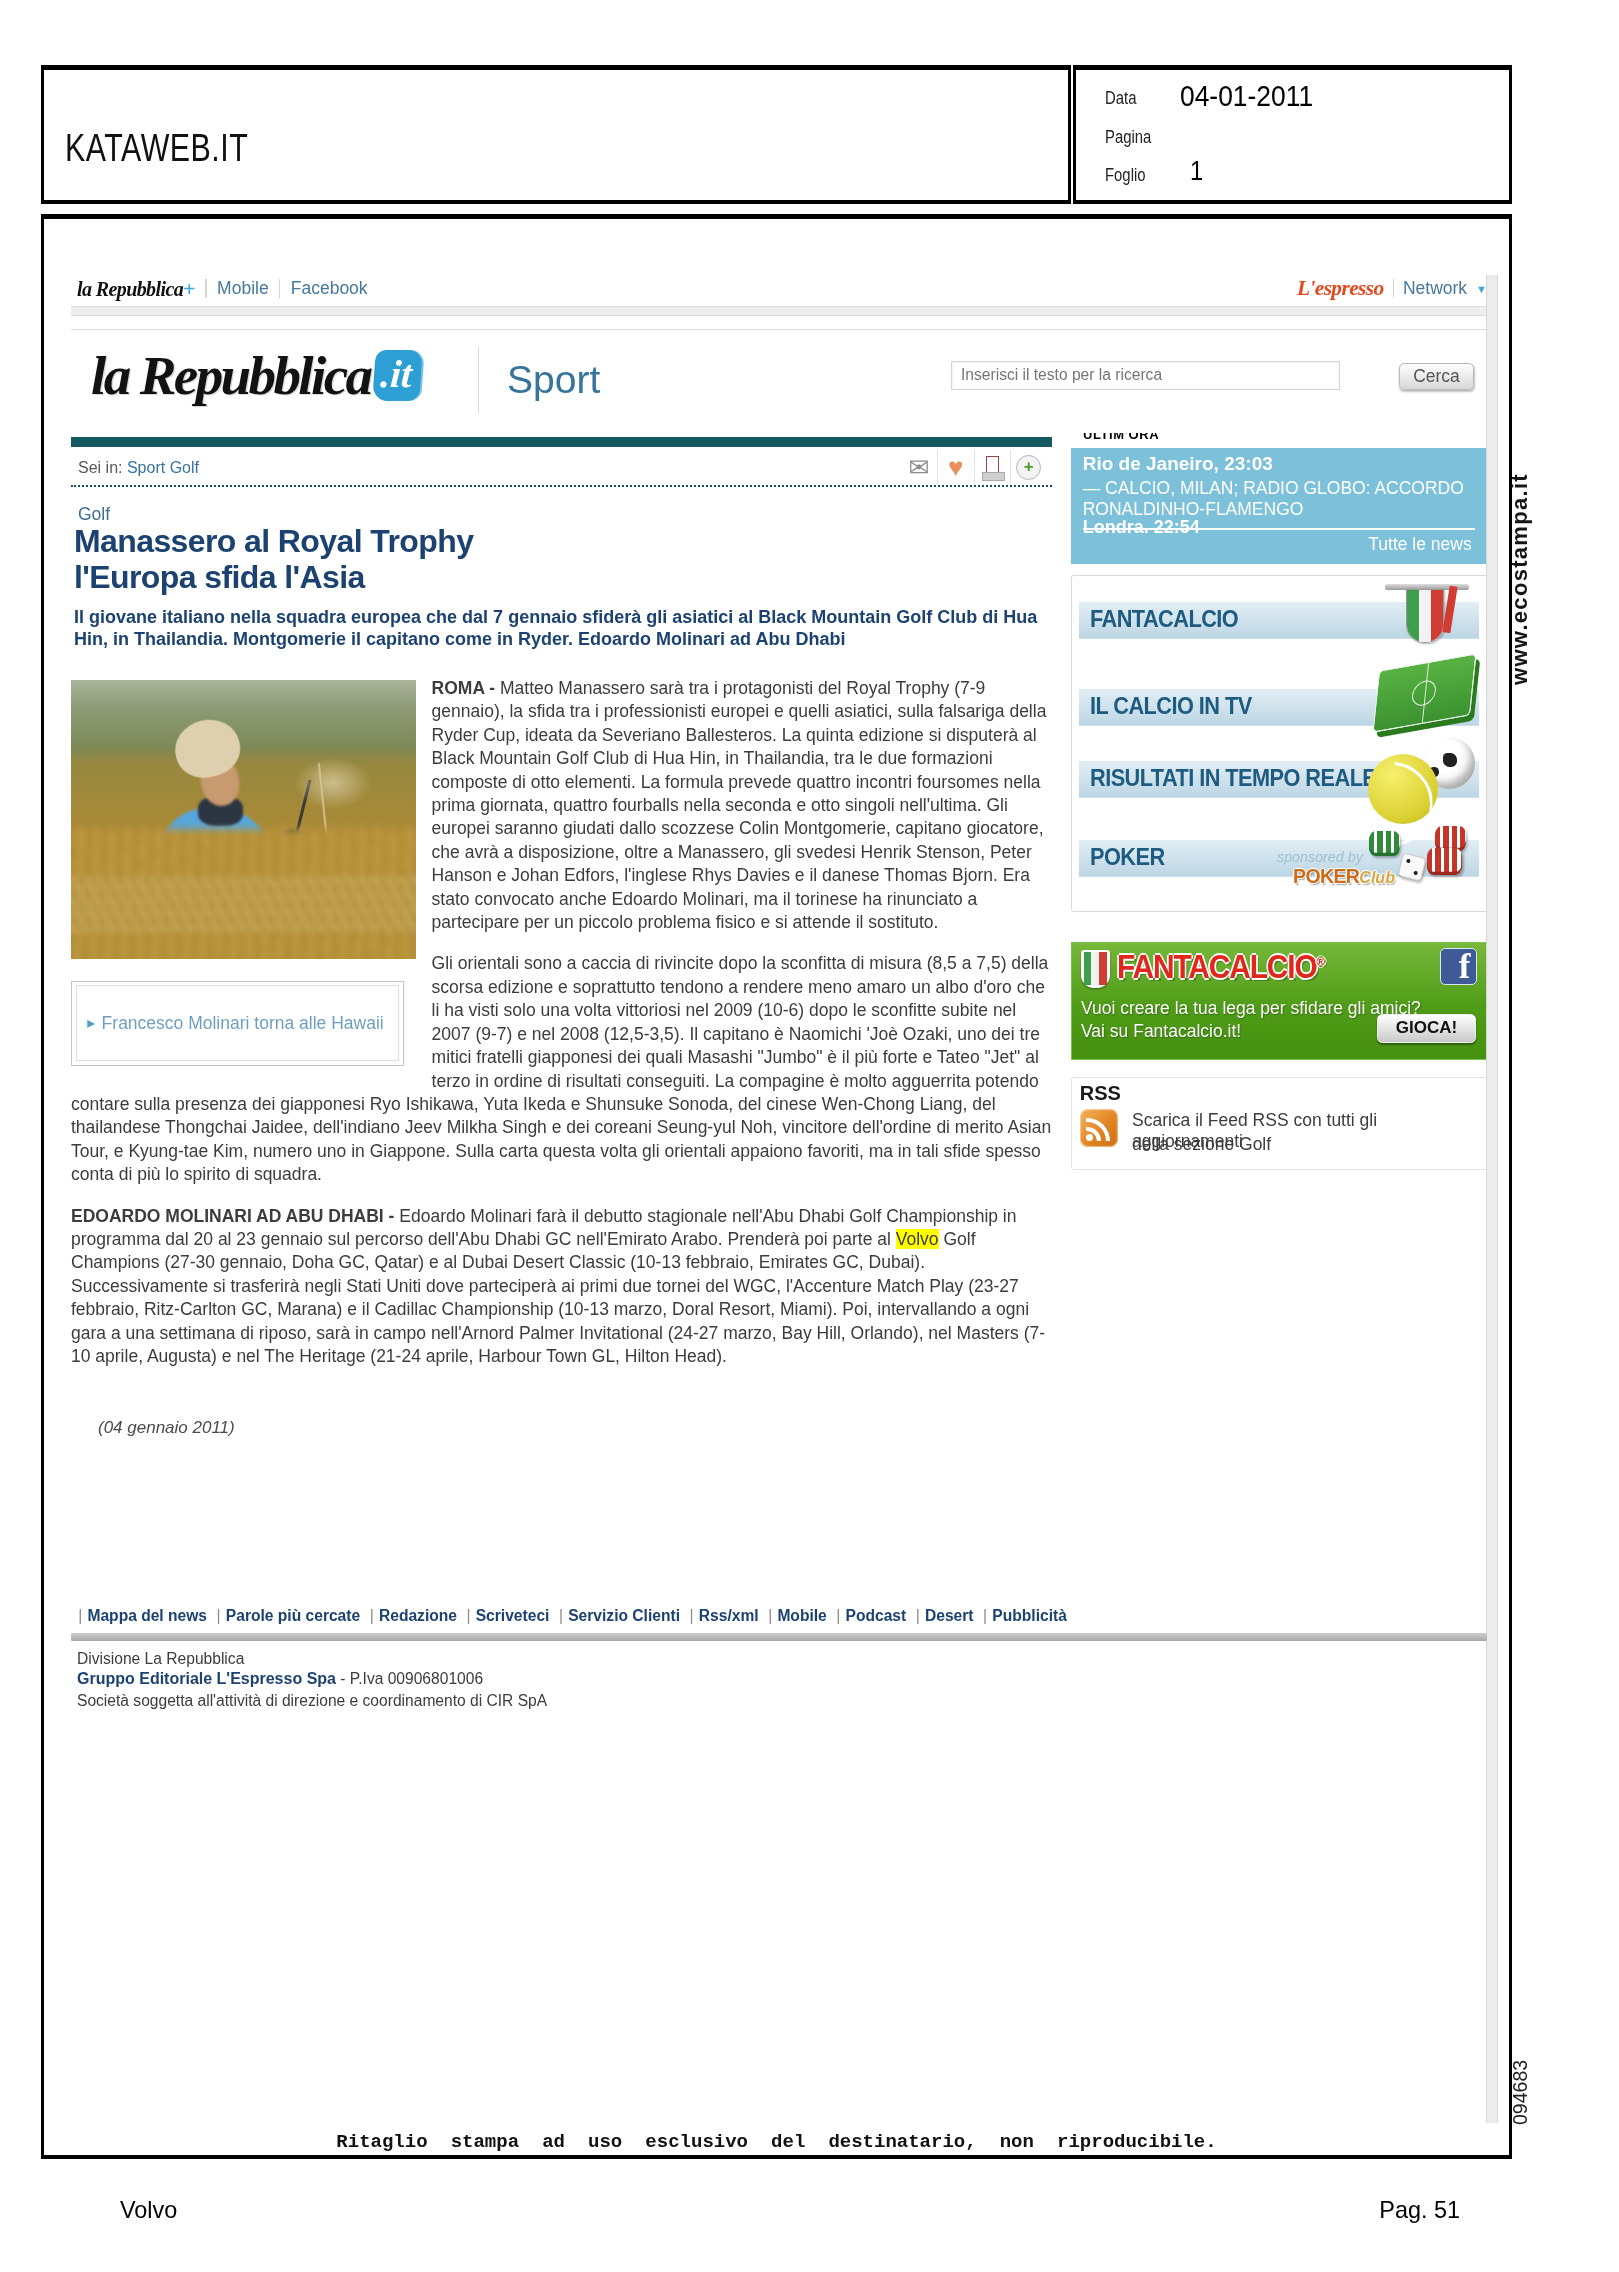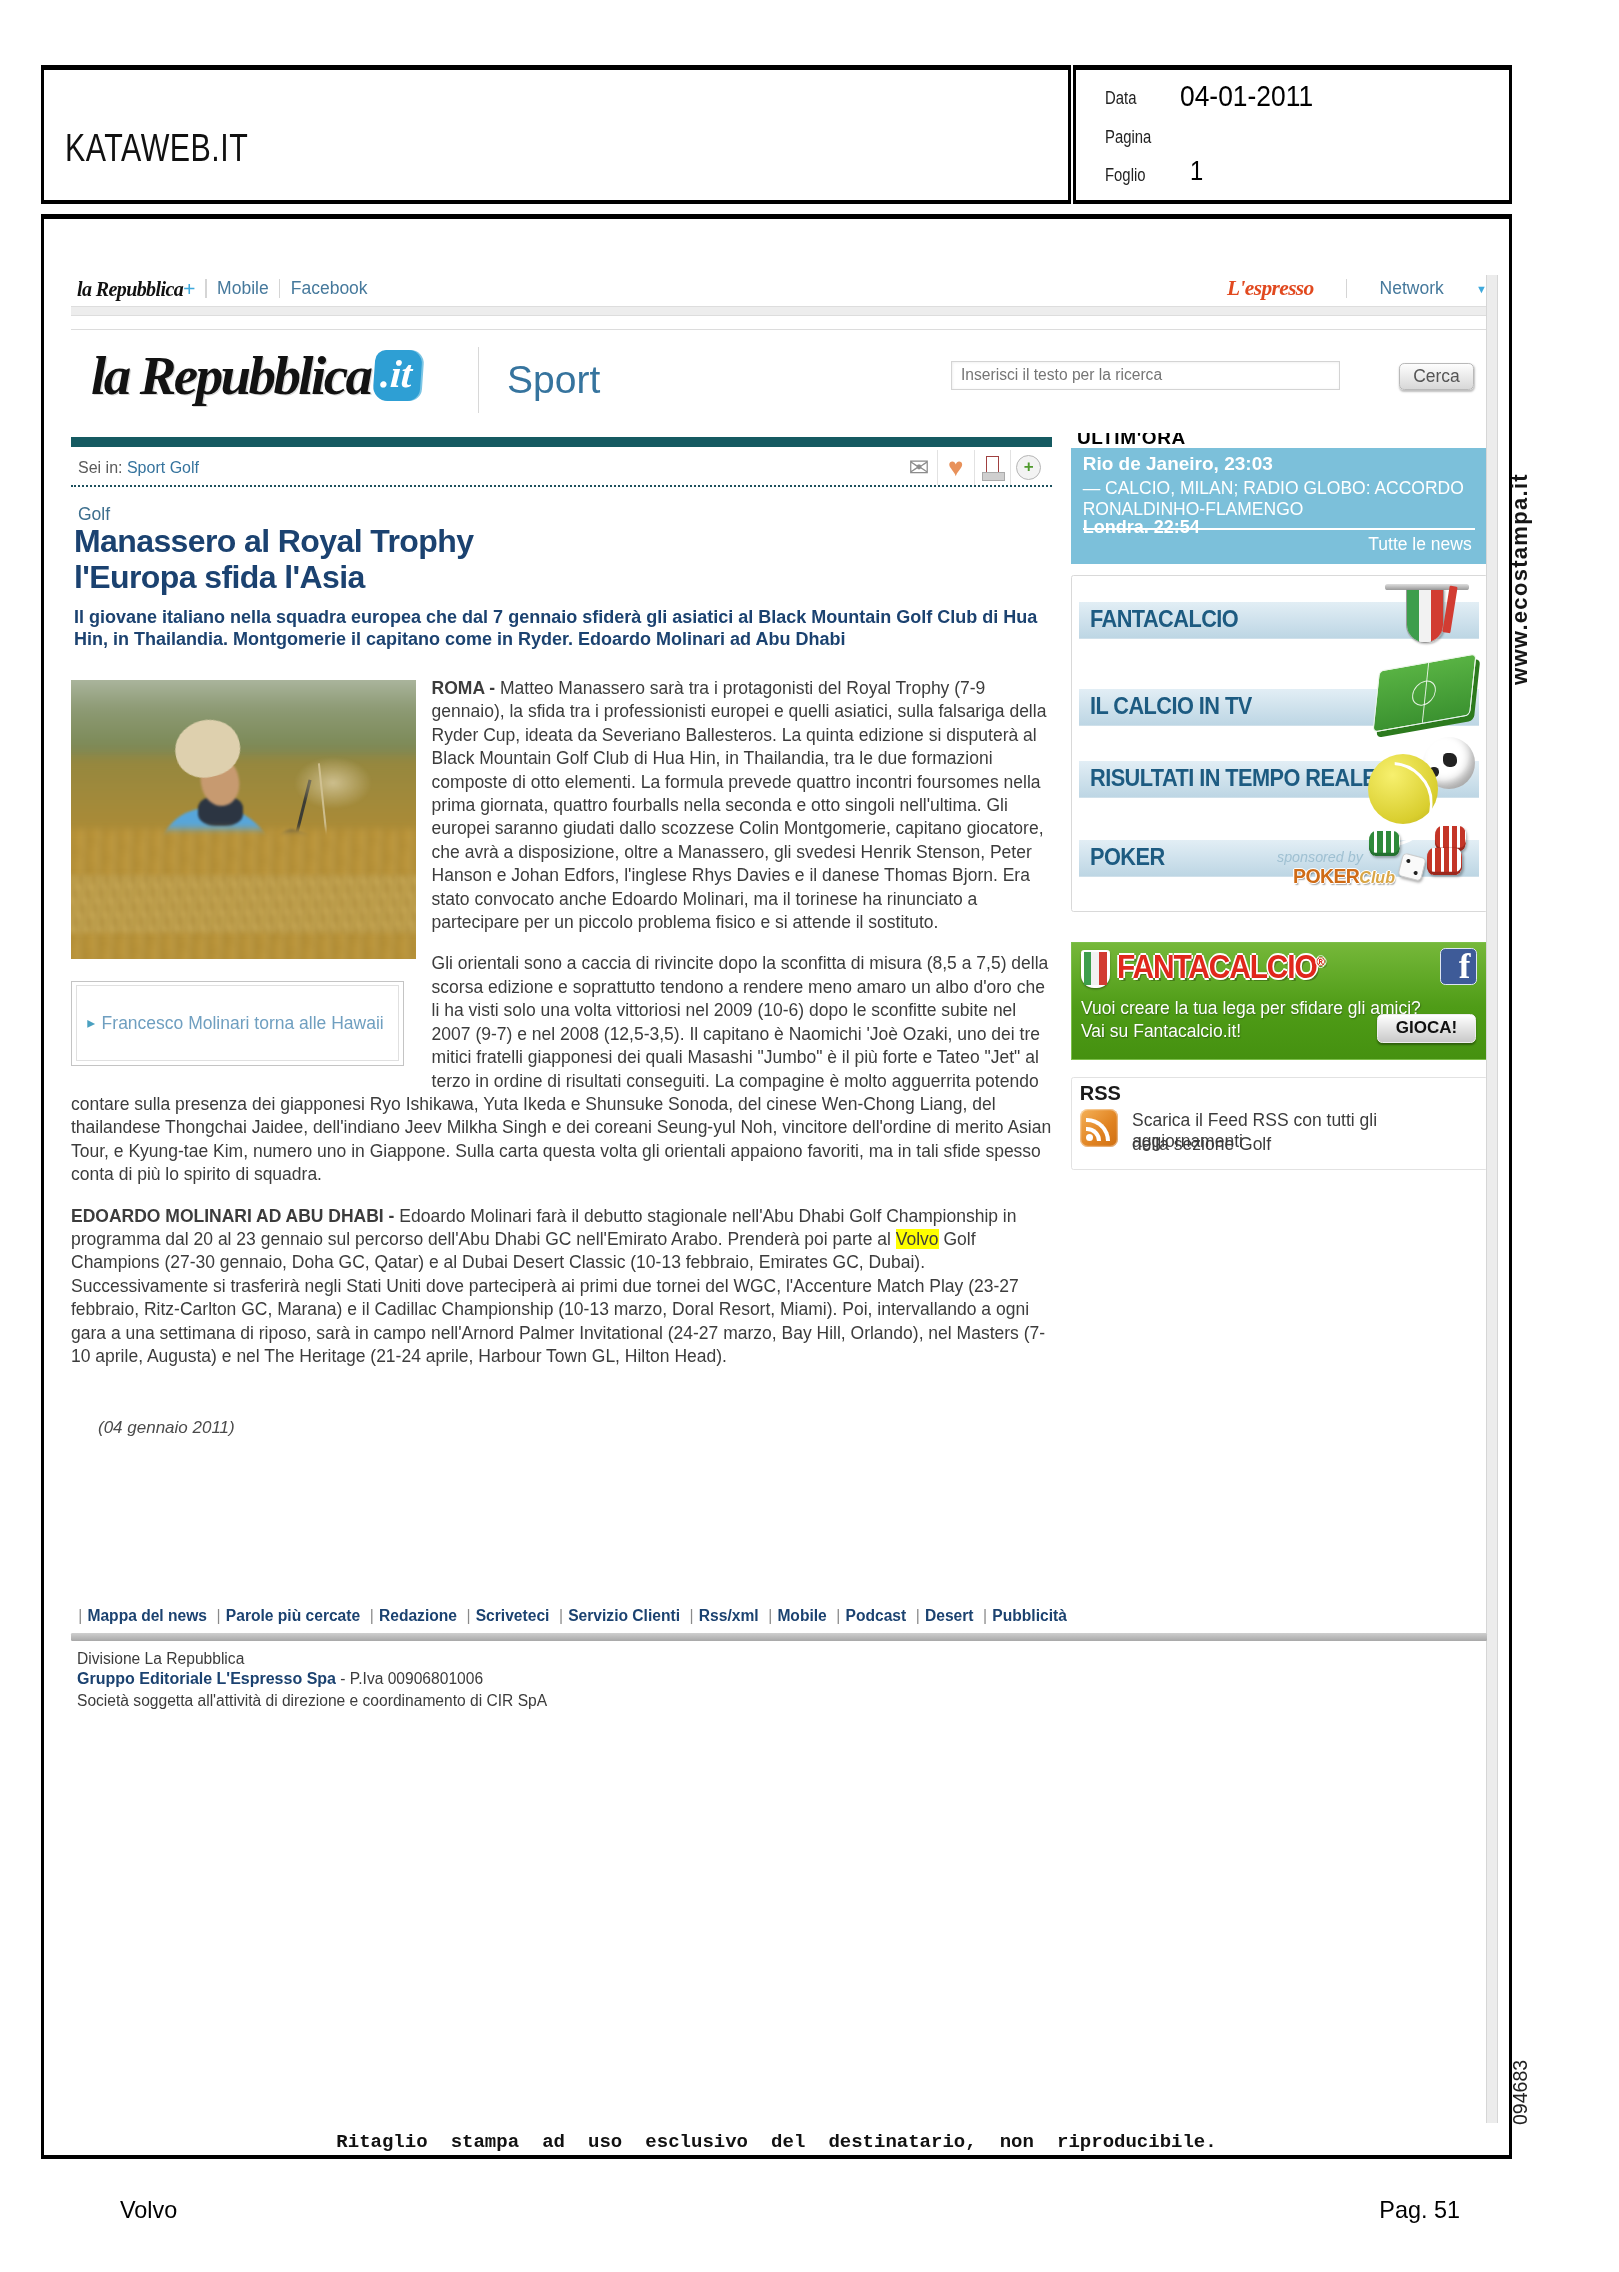--- a/index.html
+++ b/index.html
@@ -21,21 +21,21 @@
   .vert-code{left:1509px;top:2044px;height:81px;width:23.4px;font-size:19.5px;color:#222;}
   .volvo{left:120px;top:2197px;font-size:23.4px;color:#000;}
   .pag{left:1363px;top:2197px;width:97px;text-align:right;font-size:23.4px;color:#000;}
 
   
   .nav-left{left:77px;top:275px;height:27px;display:flex;align-items:center;gap:10.4px;}
   .logo-sm{font-family:"Liberation Serif",serif;font-style:italic;font-weight:800;font-size:20px;color:#111;letter-spacing:-0.6px;}
   .logo-sm .plus{color:#3fa9dc;font-style:normal;font-weight:800;font-size:22px;}
   .vsep{width:1.3px;height:19.5px;background:#d5d5d5;}
   .navlink{font-size:17.5px;color:#46799c;text-decoration:none;}
-  .nav-right{left:1227px;top:275px;width:260px;height:27px;display:flex;align-items:center;justify-content:space-between;gap:9px;}
+  .nav-right{left:1227px;top:275px;width:260px;height:27px;display:flex;align-items:center;justify-content:flex-end;gap:9px;}
   .espresso{font-family:"Liberation Serif",serif;font-style:italic;font-weight:800;font-size:21.4px;color:#e1491f;letter-spacing:-0.6px;}
   .caret{color:#3fa9dc;font-size:11px;}
   .band1{left:71px;top:306px;width:1416px;height:7.8px;background:#ededed;border-top:0.6px solid #ddd;border-bottom:0.6px solid #ddd;}
   .band2{left:71px;top:329px;width:1416px;height:1.3px;background:#dcdcdc;}
 
   
   .mast-logo{left:91px;top:340px;height:71px;display:flex;align-items:center;}
   .mast-logo .name{font-family:"Liberation Serif",serif;font-style:italic;font-weight:900;font-size:55px;color:#121212;letter-spacing:-2.6px;text-shadow:1.3px 1.3px 0 #d8d8d8;}
   .mast-logo .it{margin-left:3.9px;background:#2e9fd4;color:#fff;font-family:"Liberation Serif",serif;font-style:italic;font-weight:900;font-size:39px;padding:1.3px 9px 5.2px 6.5px;border-radius:10.4px 14.3px 11.7px 15.6px;transform:skewX(-4deg);box-shadow:1.9px 0 0 #7cc5e4;}
   .mast-div{left:478px;top:347px;width:1.3px;height:66px;background:#d8d8d8;}
@@ -82,21 +82,21 @@
   .related .inner{position:absolute;left:3.9px;top:3.9px;right:3.9px;bottom:3.9px;border:0.6px solid #e0e0e0;display:flex;align-items:center;padding:0 10.4px;gap:6.5px;box-sizing:border-box;}
   .rel-arrow{color:#4aa0c0;font-size:15.6px;}
   .rel-link{color:#6f9fc0;font-size:17.5px;line-height:22px;text-decoration:none;}
   .flow p{margin:0 0 18px 0;}
   .flow .lead{font-weight:700;}
   .hl{background:#ffff00;}
   .art-date{margin-top:48px;margin-left:27px;font-style:italic;font-size:17px;color:#4a4a4a;}
 
   
   .tk-label{left:1072px;top:433px;width:154px;height:15.6px;background:#fff;overflow:hidden;}
-  .tk-label span{position:relative;top:-6.5px;left:5px;font-weight:800;font-size:19px;color:#000;letter-spacing:0.6px;}
+  .tk-label span{position:relative;top:-6.5px;left:11px;font-weight:800;font-size:13px;color:#000;letter-spacing:0.6px;}
   .ticker{left:1071px;top:448px;width:415px;height:116px;background:#7cc0da;color:#fff;}
   .tk-t1{position:absolute;left:11.7px;top:5.2px;font-weight:800;font-size:19px;}
   .tk-n1{position:absolute;left:11.7px;top:30px;font-size:17.5px;}
   .tk-n2{position:absolute;left:11.7px;top:51px;font-size:17.5px;}
   .tk-t2{position:absolute;left:11.7px;top:69px;height:15.6px;overflow:hidden;font-weight:800;font-size:18px;}
   .tk-rule{position:absolute;left:11.7px;top:80px;width:392px;height:1.9px;background:#fff;}
   .tk-all{position:absolute;right:14.3px;top:86px;font-size:17.5px;color:#fff;text-decoration:none;}
 
   .banners{left:1071px;top:575px;width:415px;height:335px;border:1.3px solid #d9d9d9;border-radius:2.6px;background:#fff;}
   .strip{position:absolute;left:6.5px;width:400px;height:36px;background:linear-gradient(#e2eef5,#bdd6e4);border-top:1.3px solid #fff;border-bottom:0.6px solid #cfe0ea;}

